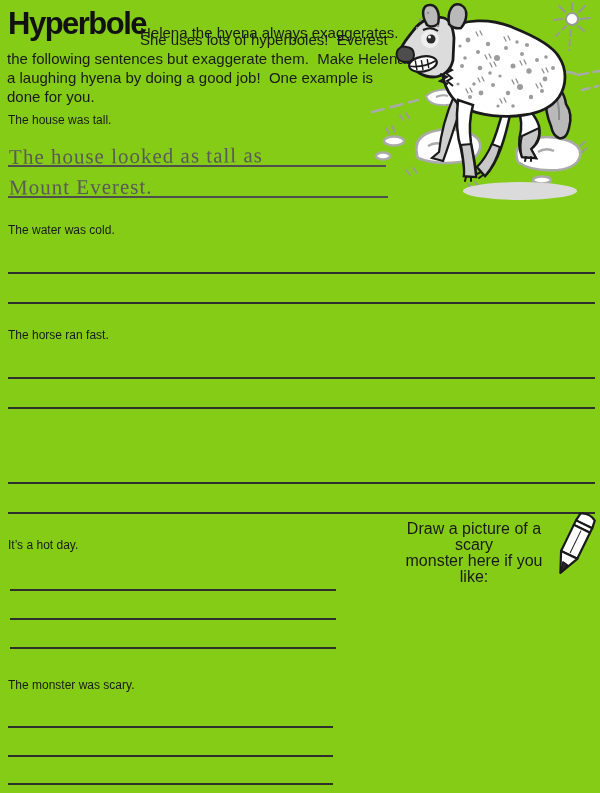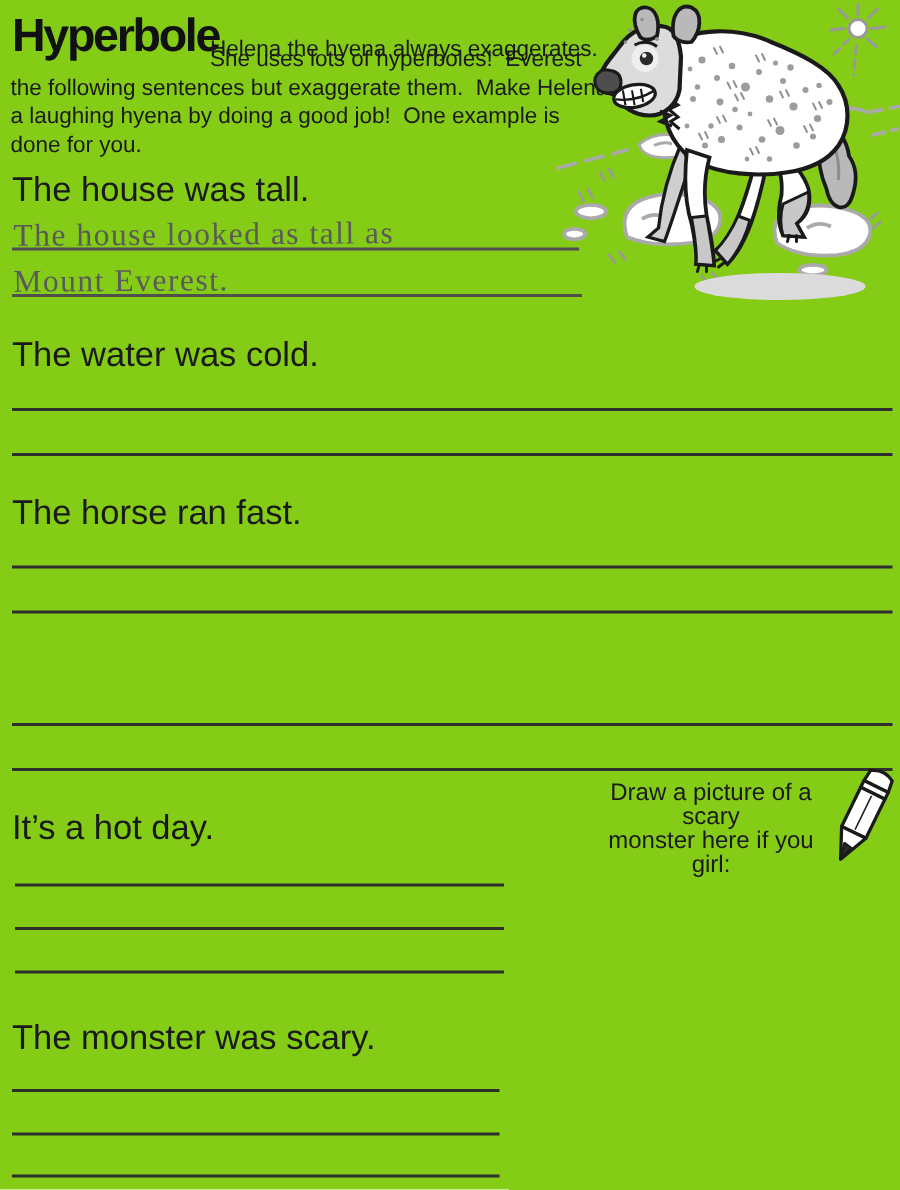--- a/index.html
+++ b/index.html
@@ -8,21 +8,21 @@
     font-family:"Liberation Sans",sans-serif;color:#1a1a1a;
   }
   .title{
     position:absolute;left:8px;top:6px;font-size:31px;font-weight:bold;
     letter-spacing:-1.5px;color:#111;
   }
   .instr{
     position:absolute;font-size:15px;line-height:19px;white-space:pre;color:#1a1a1a;
   }
   .prompt{
-    position:absolute;left:8px;font-size:23px;color:#1a1a1a;white-space:pre;text-align:right;
+    position:absolute;left:8px;font-size:12px;color:#1a1a1a;white-space:pre;text-align:right;
   }
   .wline{position:absolute;height:0;border-top:2px solid #2e2e2e;}
   .wline.ex{border-top-color:#4f4f4f;}
   .hand{
     position:absolute;left:9px;font-family:cursive;font-size:21px;line-height:26px;
     color:#5a5a5a;letter-spacing:1px;white-space:pre;transform:rotate(-0.4deg);
   }
   .drawnote{
     position:absolute;left:393px;top:521px;width:162px;text-align:center;
     font-size:16px;line-height:16px;color:#1a1a1a;
@@ -206,21 +206,21 @@
   <div class="wline" style="left:8px;top:482px;width:587px"></div>
   <div class="wline" style="left:8px;top:512px;width:587px"></div>
 
   <div class="prompt" style="top:538px">It’s a hot day.</div>
   <div class="wline" style="left:10px;top:589px;width:326px"></div>
   <div class="wline" style="left:10px;top:618px;width:326px"></div>
   <div class="wline" style="left:10px;top:647px;width:326px"></div>
 
   <div class="drawnote">
     <div>Draw a picture of a scary</div>
-    <div>monster here if you girl:</div>
+    <div>monster here if you like:</div>
   </div>
   <svg class="pencil" width="46" height="74" viewBox="0 0 46 74">
     <g transform="rotate(26 22 37)" stroke="#1a1a1a" fill="#fff" stroke-width="2.2" stroke-linejoin="round">
       <path d="M14,6 Q22,1 30,6 L31,14 L13,14 Z"></path>
       <path d="M13,14 L31,14 L31,19 L13,19 Z"></path>
       <path d="M13,19 L31,19 L31,48 L13,48 Z"></path>
       <path d="M22,21 L22,46" stroke-width="1" fill="none"></path>
       <path d="M13,48 L31,48 L22,68 Z"></path>
       <path d="M19.5,57 L22,68 L25,58 Z" fill="#2b2b2b" stroke-width="1.5"></path>
     </g>

